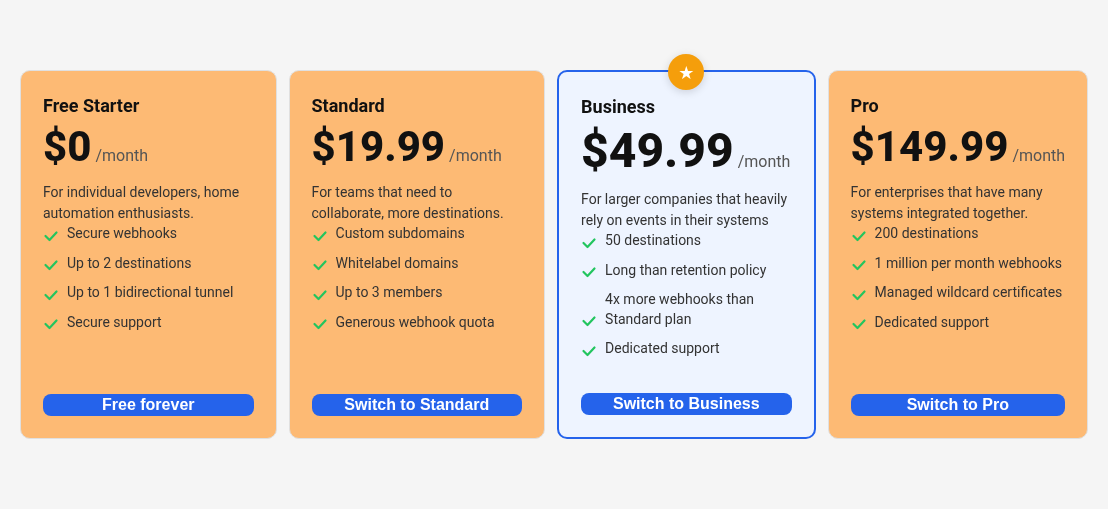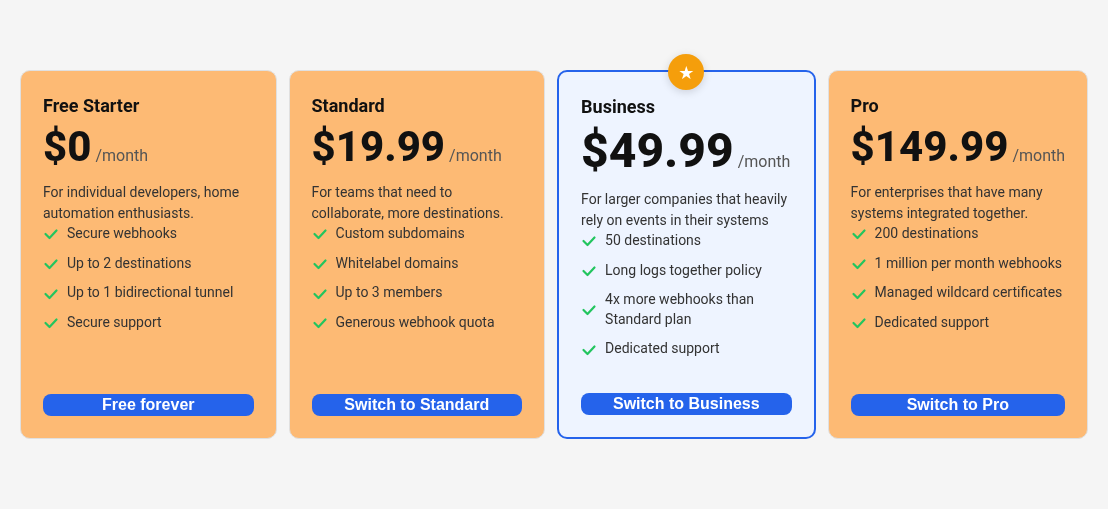--- a/index.html
+++ b/index.html
@@ -80,21 +80,21 @@
       line-height: 1.5;
       flex-shrink: 0;
     }
     .features-list {
       list-style: none;
       margin-bottom: 24px;
       flex: 1;
     }
     .feature-item {
       display: flex;
-      align-items: center;
+      align-items: flex-end;
       gap: 8px;
       margin-bottom: 10px;
       font-size: 14px;
       color: #333;
       line-height: 1.4;
     }
     .check-icon {
       flex-shrink: 0;
       width: 16px;
       height: 16px;
@@ -203,21 +203,21 @@
         <li class="feature-item">
         <svg class="check-icon active" viewBox="0 0 16 16" fill="none" xmlns="http://www.w3.org/2000/svg">
             <path d="M2.5 8L6.5 12L13.5 4.5" stroke="#22c55e" stroke-width="2.2" stroke-linecap="round" stroke-linejoin="round"></path>
           </svg>
         <span>50 destinations</span>
       </li>
         <li class="feature-item">
         <svg class="check-icon active" viewBox="0 0 16 16" fill="none" xmlns="http://www.w3.org/2000/svg">
             <path d="M2.5 8L6.5 12L13.5 4.5" stroke="#22c55e" stroke-width="2.2" stroke-linecap="round" stroke-linejoin="round"></path>
           </svg>
-        <span>Long logs together policy</span>
+        <span>Long than retention policy</span>
       </li>
         <li class="feature-item">
         <svg class="check-icon active" viewBox="0 0 16 16" fill="none" xmlns="http://www.w3.org/2000/svg">
             <path d="M2.5 8L6.5 12L13.5 4.5" stroke="#22c55e" stroke-width="2.2" stroke-linecap="round" stroke-linejoin="round"></path>
           </svg>
         <span>4x more webhooks than Standard plan</span>
       </li>
         <li class="feature-item">
         <svg class="check-icon active" viewBox="0 0 16 16" fill="none" xmlns="http://www.w3.org/2000/svg">
             <path d="M2.5 8L6.5 12L13.5 4.5" stroke="#22c55e" stroke-width="2.2" stroke-linecap="round" stroke-linejoin="round"></path>

